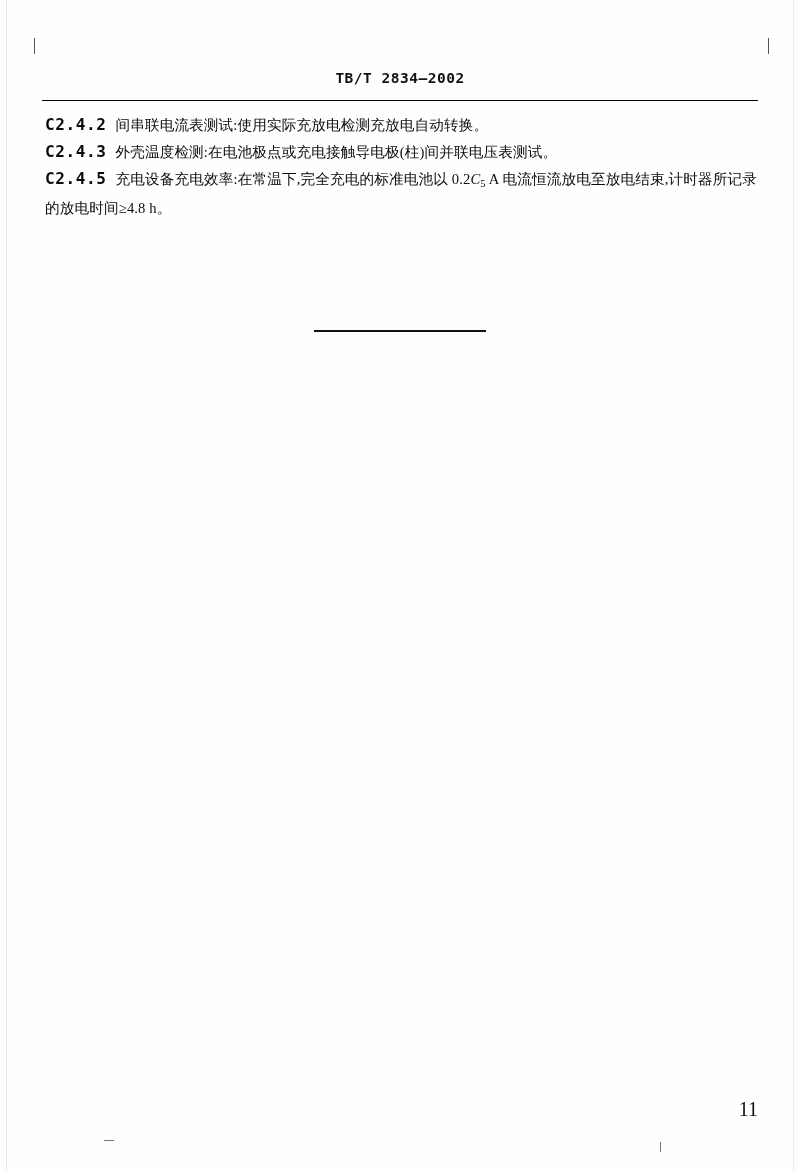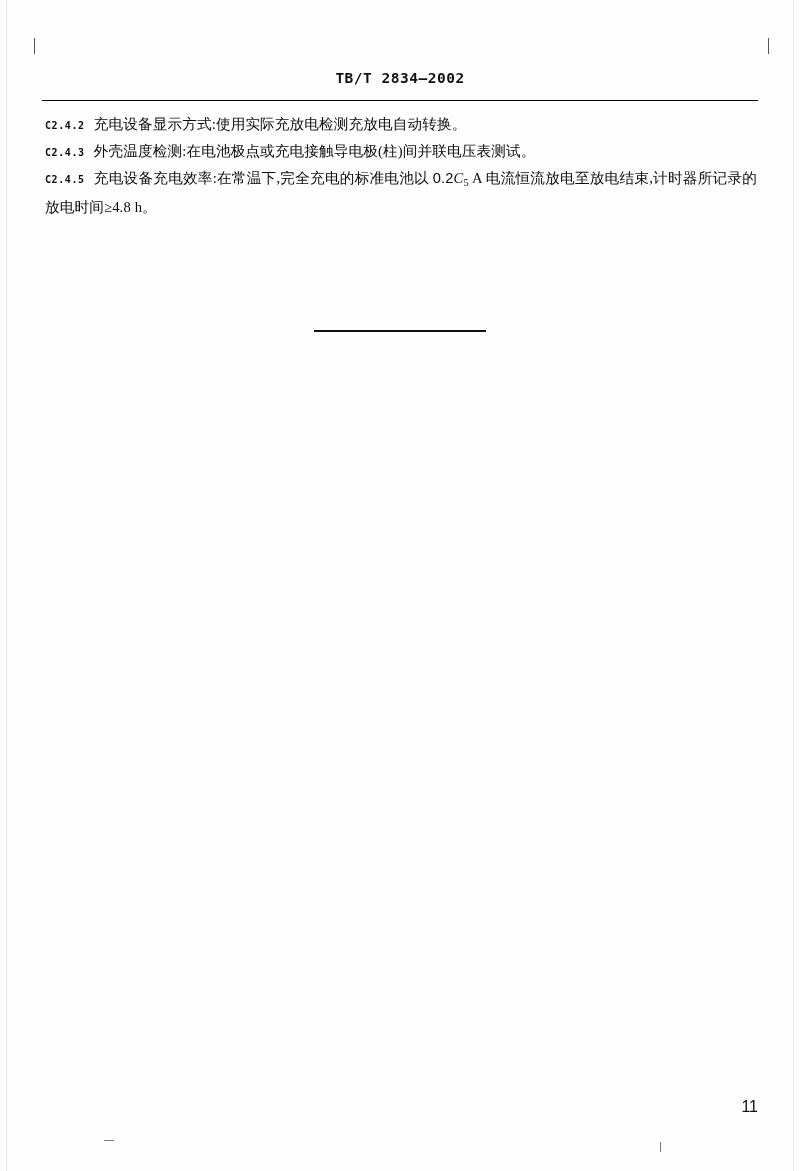--- a/index.html
+++ b/index.html
@@ -98,27 +98,27 @@
     text-align: justify;
     text-justify: inter-ideograph;
     margin: 0 0 0.5px 0;
     color: #0b0b0b;
     letter-spacing: 0.15px;
   }
 
   .clause-no {
     font-family: "DejaVu Sans Mono", monospace;
     font-weight: 700;
-    font-size: 10px;
+    font-size: 16px;
     letter-spacing: 0.6px;
     margin-right: 9px;
   }
 
   .num {
-    font-family: Liberation Sans, sans-serif;
+    font-family: Liberation Serif, serif;
   }
   .ital {
     font-style: italic;
   }
   .sub {
     font-size: 0.72em;
     vertical-align: -0.25em;
   }
 
   
@@ -129,22 +129,22 @@
     width: 172px;
     height: 0;
     border-top: 2px solid #111;
   }
 
   
   .page-number {
     position: absolute;
     top: 1098px;
     right: 42px;
-    font-family: Liberation Sans, sans-serif;
-    font-size: 16px;
+    font-family: Liberation Serif, serif;
+    font-size: 20px;
     color: #111;
   }
 </style>
 </head>
 <body>
 
 <div class="page">
 
   <div class="edge-left"></div>
   <div class="edge-right"></div>
@@ -152,21 +152,21 @@
   <div class="crop-tr"></div>
   <div class="crop-bl"></div>
   <div class="crop-br"></div>
 
   <div class="header">TB/T 2834—2002</div>
   <div class="header-rule"></div>
 
   <div class="content">
 
     <p class="para">
-      <span class="clause-no">C2.4.2</span><span>充电设备显示方式:使用实际充放电检测充放电自动转换。</span>
+      <span class="clause-no">C2.4.2</span><span>间串联电流表测试:使用实际充放电检测充放电自动转换。</span>
     </p>
 
     <p class="para">
       <span class="clause-no">C2.4.3</span><span>外壳温度检测:在电池极点或充电接触导电极(柱)间并联电压表测试。</span>
     </p>
 
 
     <p class="para">
       <span class="clause-no">C2.4.5</span><span>充电设备充电效率:在常温下,完全充电的标准电池以 <span class="num">0.2</span><span class="ital">C</span><span class="sub">5</span> A 电流恒流放电至放电结束,计时器所记录的放电时间≥4.8 h。</span>
     </p>

